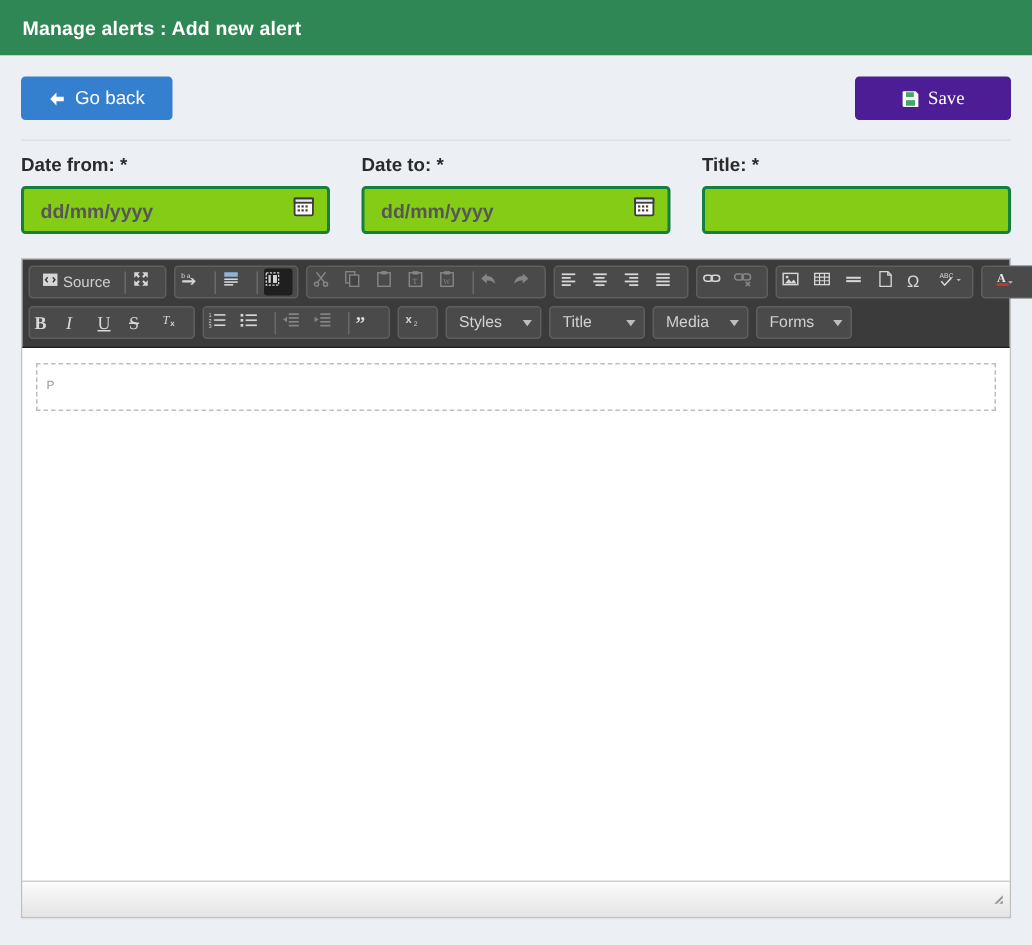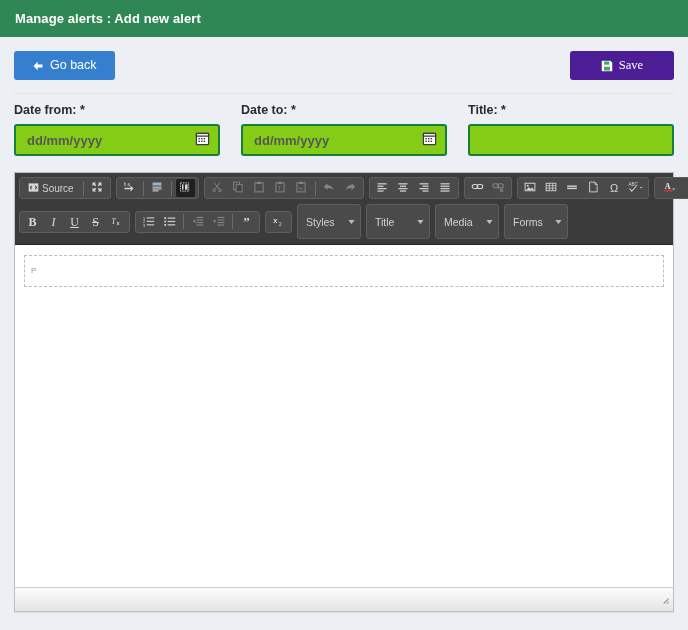--- a/index.html
+++ b/index.html
@@ -121,21 +121,20 @@
     border: 1px solid #5e5e5e;
     border-radius: 3px;
     padding: 1px 2px;
     margin-right: 5px;
     height: 22px;
   }
   .ck-btn {
     width: 19px; height: 18px;
     display: inline-flex;
     align-items: center;
-    justify-content: center;
     border-radius: 2px;
     margin: 0 1px;
     cursor: pointer;
     color: #d6d6d6;
   }
   .ck-btn.wide { width: auto; padding: 0 5px; gap: 3px; }
   .ck-btn.disabled { opacity: .42; }
   .ck-btn.on { background: #1f1f1f; }
   .ck-btn .lbl { font-size: 10px; color: #cfcfcf; }
   .ck-sep {
@@ -143,21 +142,21 @@
     background: #6a6a6a;
     margin: 0 3px;
   }
   .ck-combo {
     display: inline-flex;
     align-items: center;
     justify-content: space-between;
     background: #4a4a4a;
     border: 1px solid #5e5e5e;
     border-radius: 3px;
-    height: 35px;
+    height: 22px;
     padding: 0 5px 0 8px;
     margin-right: 5px;
     min-width: 64px;
     cursor: pointer;
   }
   .ck-combo .ctext { font-size: 10.5px; color: #d2d2d2; }
   .ck-combo .carr {
     font-size: 7px; color: #bdbdbd; margin-left: 12px;
     transform: scaleX(1.5);
   }

